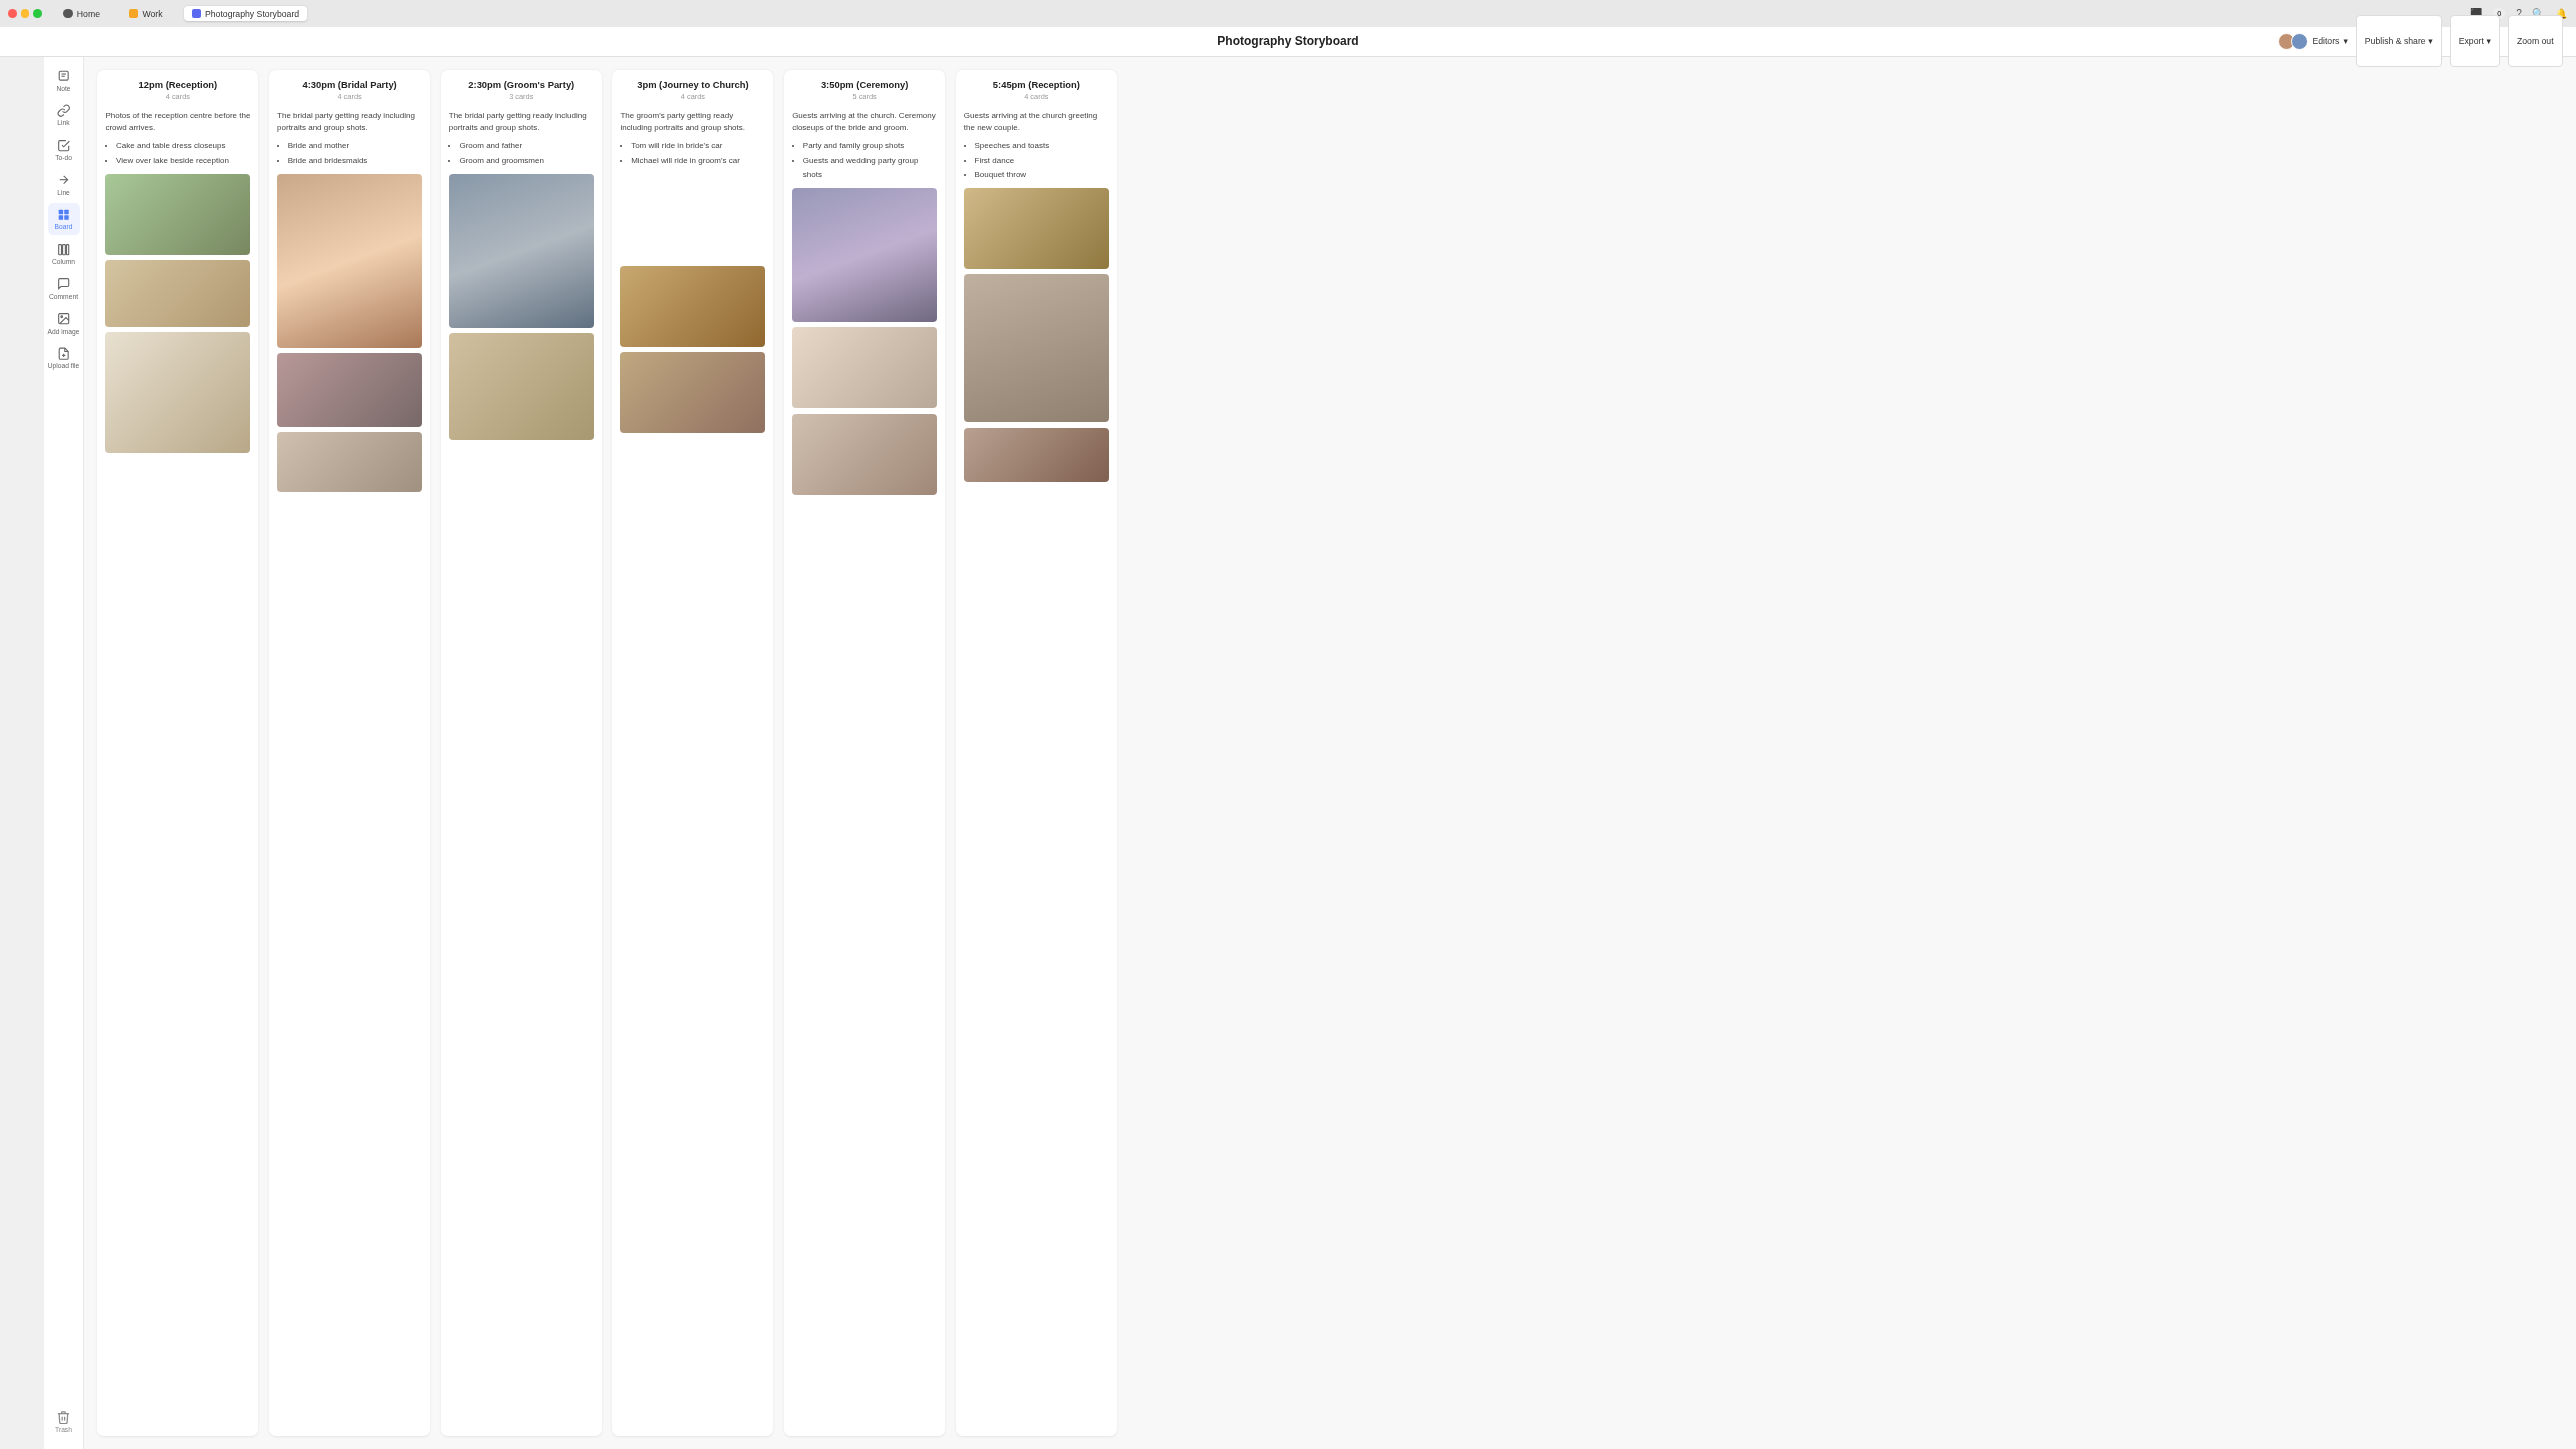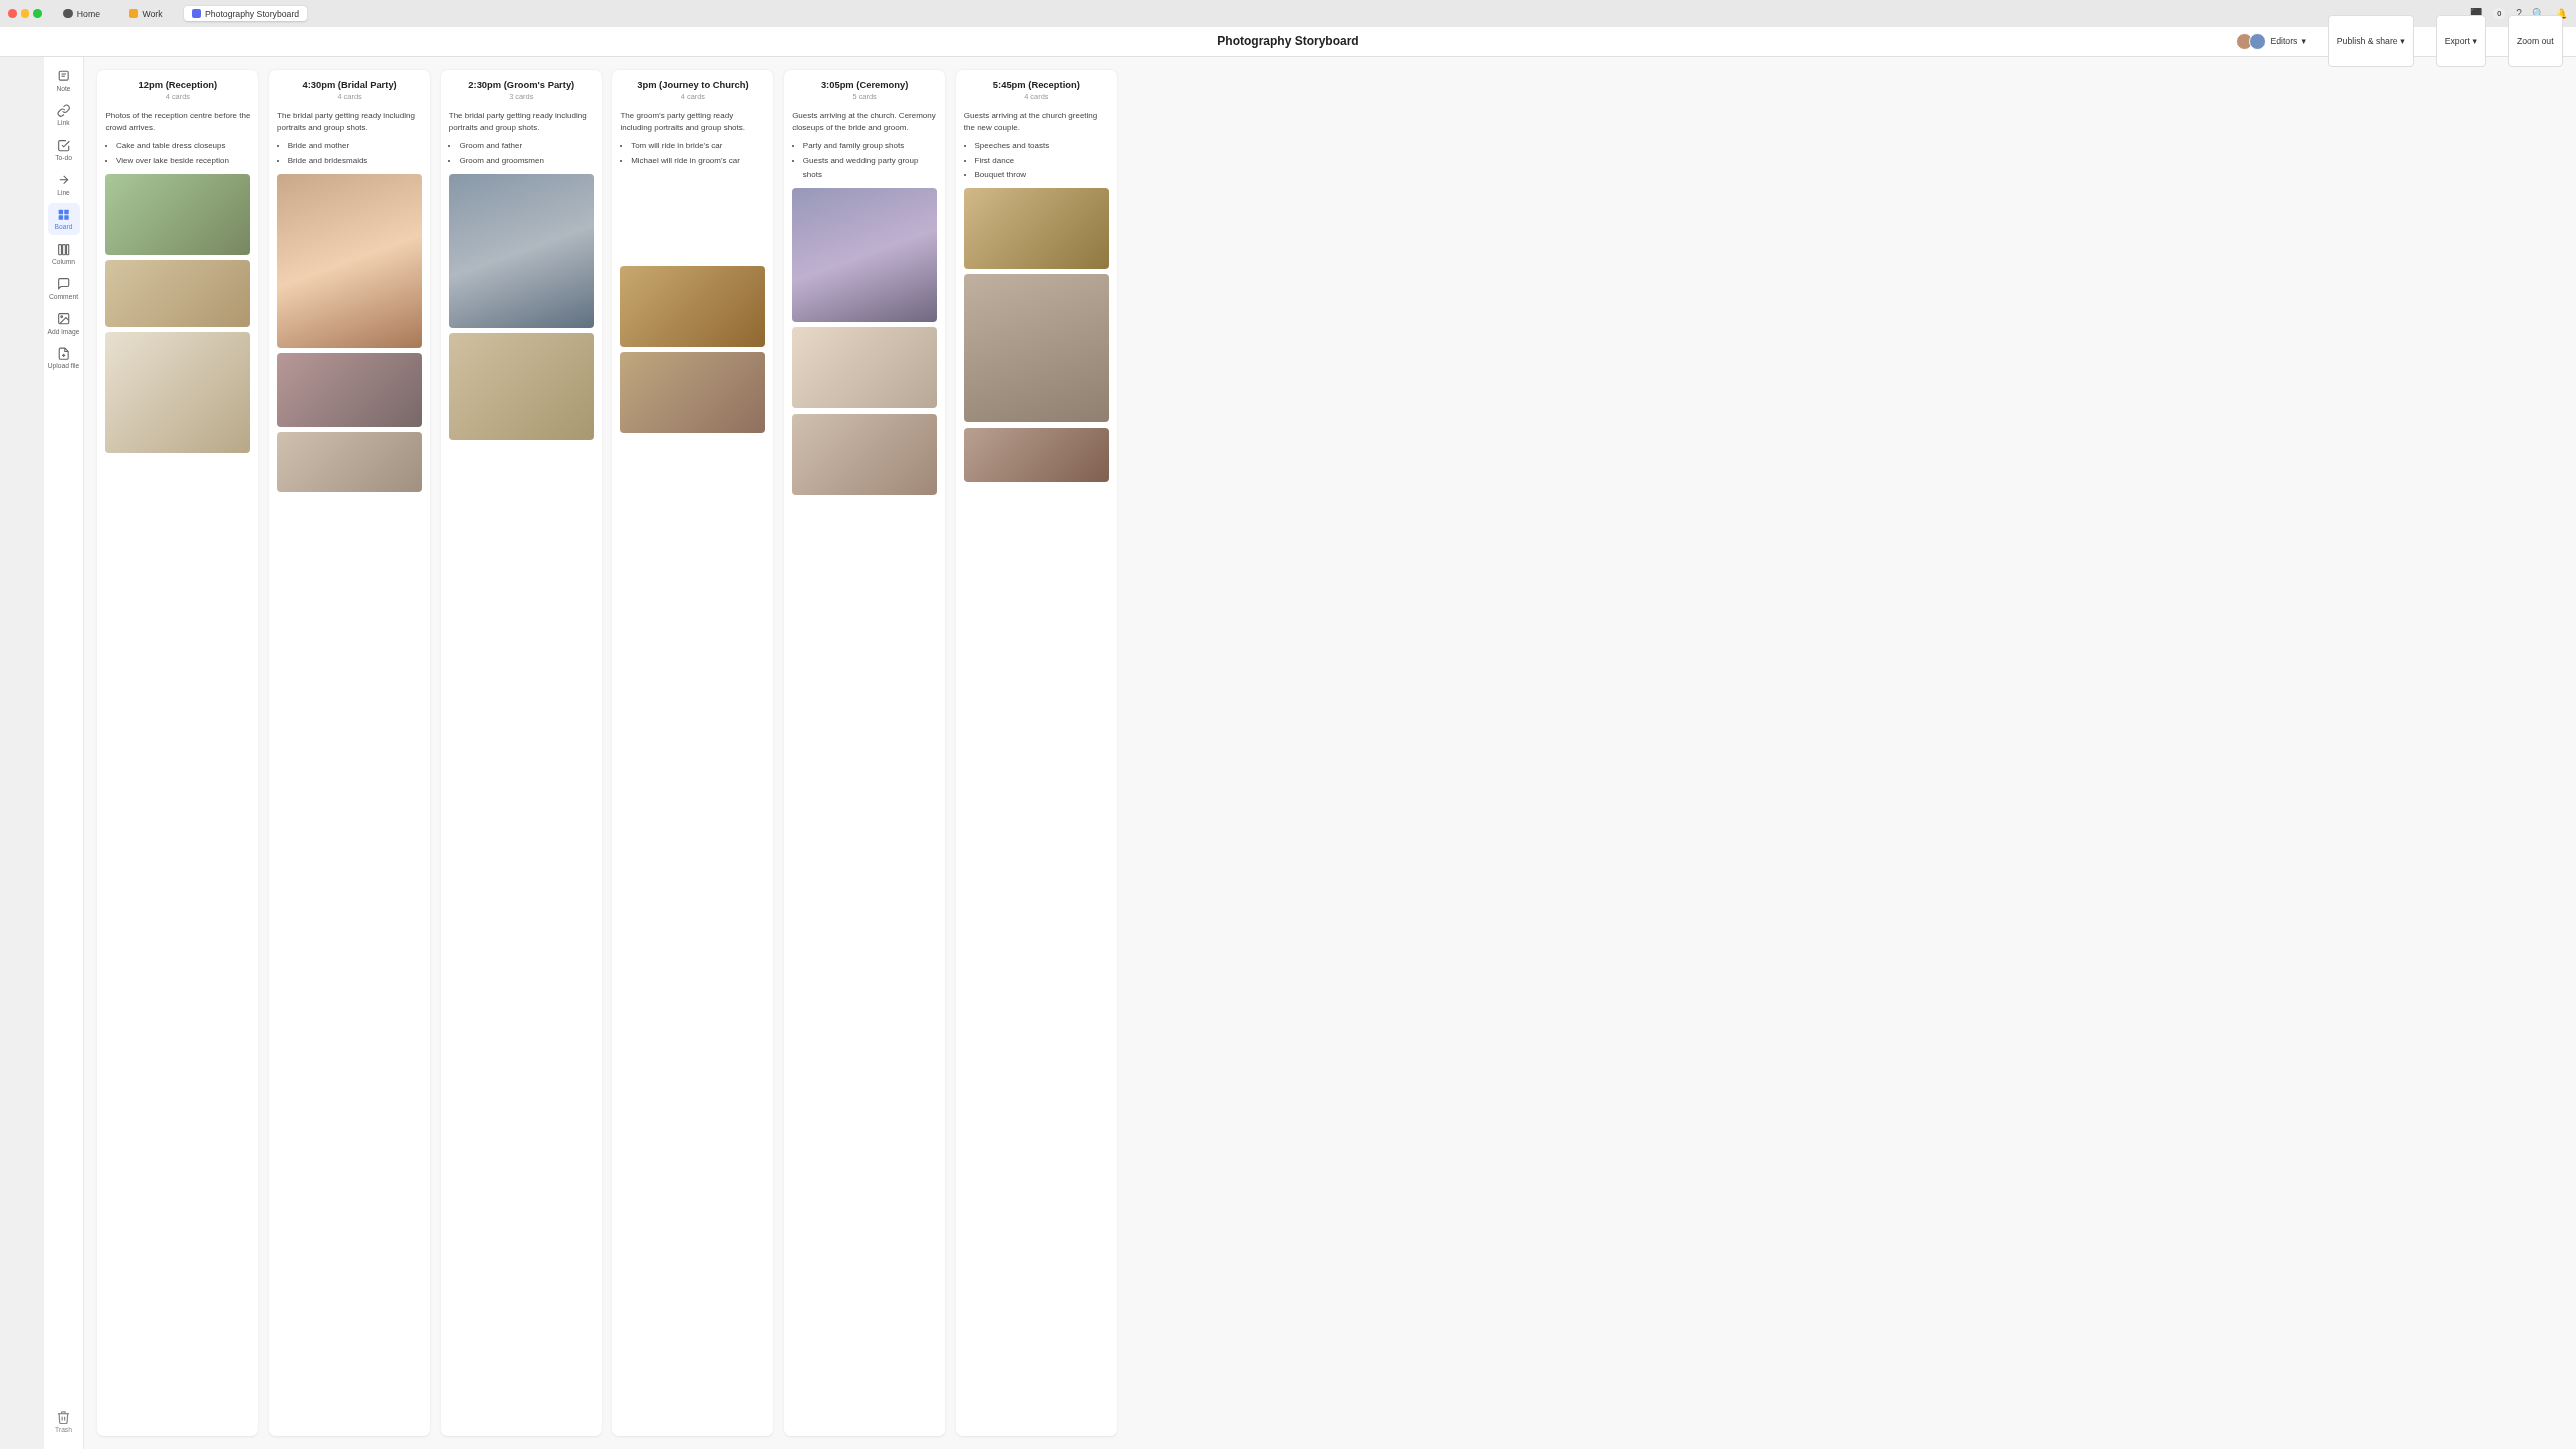--- a/index.html
+++ b/index.html
@@ -58,21 +58,21 @@
     .editors-btn {
       display: flex; align-items: center; gap: 4px;
       font-size: 8.7px; color: #333; cursor: pointer; text-align: right;
     }
     .avatar-group { display: flex; }
     .avatar { width: 17.4px; height: 17.4px; border-radius: 50%; background: #c0a080; border: 1.3px solid #fff; margin-left: -4px; }
     .avatar:first-child { margin-left: 0; }
     .toolbar-btn {
       display: flex; align-items: center; gap: 2.7px;
       padding: 20px 8px; border-radius: 4px; border: 0.7px solid #ddd;
-      background: #fff; font-size: 8.7px; color: #333; cursor: pointer; margin-left: 14px;
+      background: #fff; font-size: 8.7px; color: #333; cursor: pointer;
     }
 
     
     .main { display: flex; height: calc(100vh - 56px); padding-left: 44px; }
 
     
     .sidebar {
       width: 40px; background: #fff; border-right: 0.7px solid #e8e8e8;
       display: flex; flex-direction: column; align-items: center;
       padding: 8px 0; gap: 2.7px;
@@ -325,21 +325,21 @@
           <li>Michael will ride in groom's car</li>
         </ul>
         <div class="fake-img" style="height:87px;background:linear-gradient(135deg,#4878a8,#2050780);"></div>
         <div class="fake-img" style="height:81px;background:linear-gradient(135deg,#c8a870,#906830);"></div>
         <div class="fake-img" style="height:81px;background:linear-gradient(135deg,#c0a880,#907060);"></div>
       </div>
     </div>
 
     <div class="column">
       <div class="column-header">
-        <div class="column-title">3:05pm (Ceremony)</div>
+        <div class="column-title">3:50pm (Ceremony)</div>
         <div class="column-count">5 cards</div>
       </div>
       <div class="column-body">
         <p class="column-desc">Guests arriving at the church. Ceremony closeups of the bride and groom.</p>
         <ul class="column-bullets">
           <li>Party and family group shots</li>
           <li>Guests and wedding party group shots</li>
         </ul>
         <div class="fake-img" style="height:134px;background:linear-gradient(160deg,#9898b8,#c0b0d0,#706880);"></div>
         <div class="fake-img" style="height:81px;background:linear-gradient(135deg,#e8d8c8,#b8a898);"></div>

